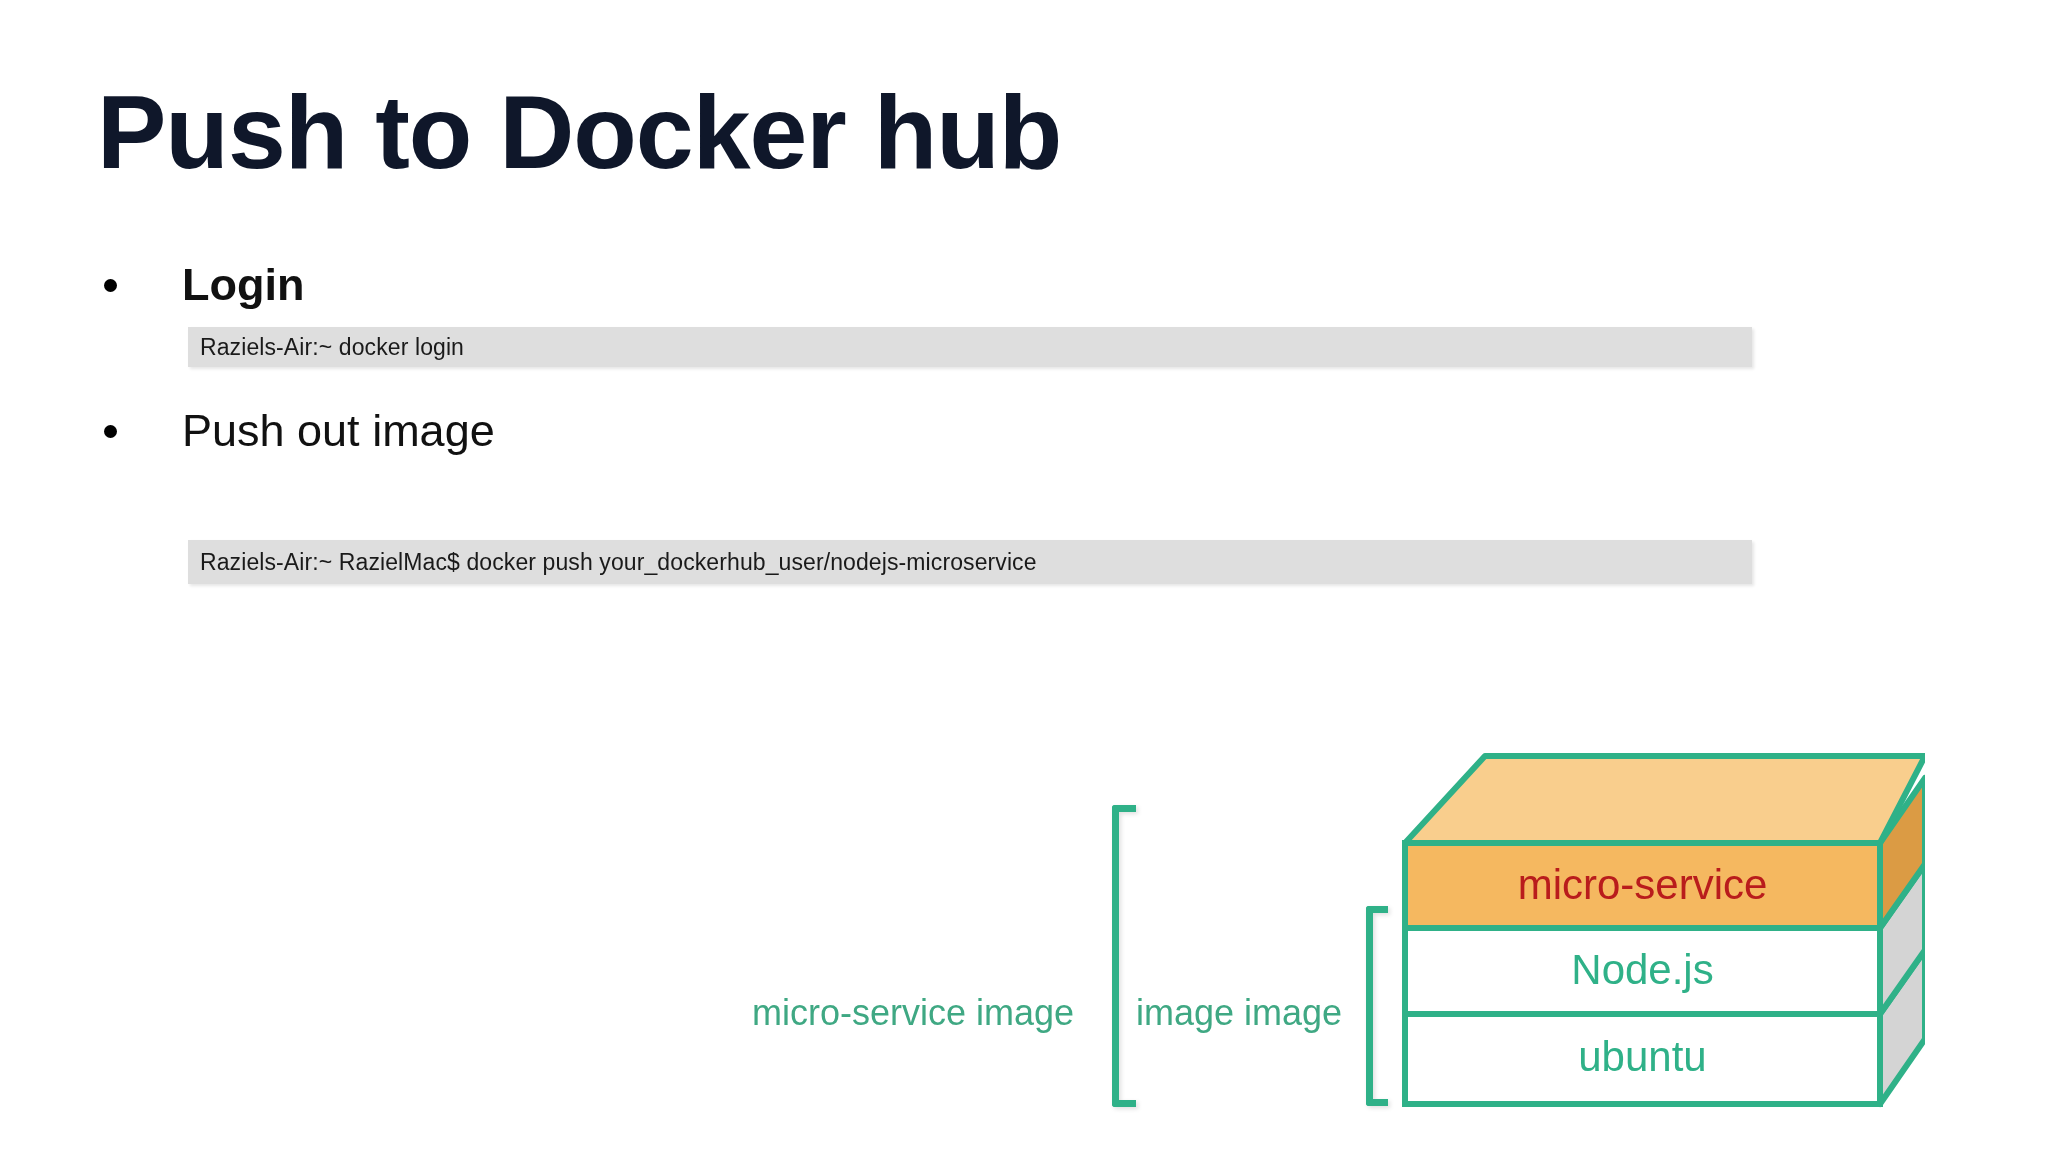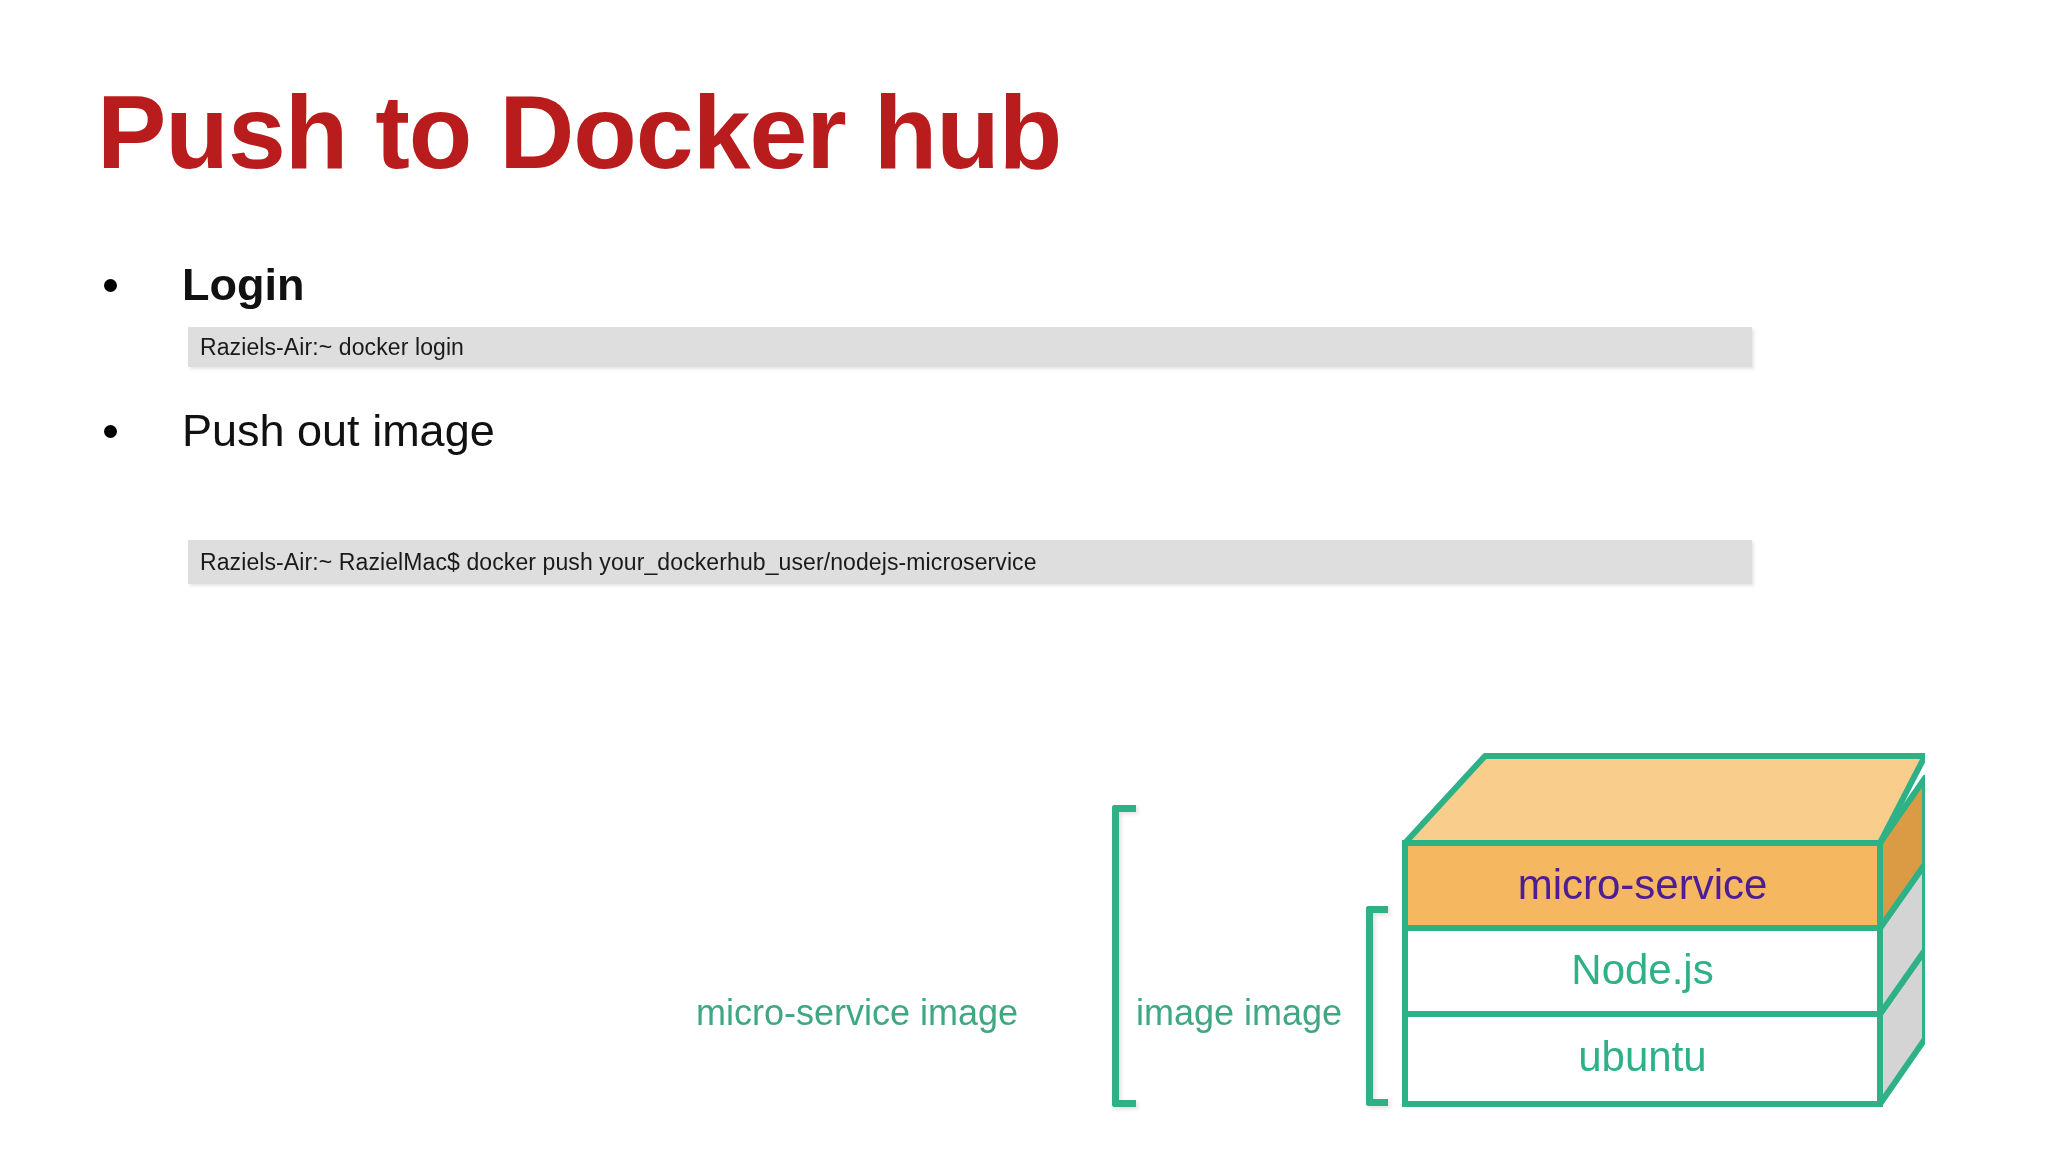--- a/index.html
+++ b/index.html
@@ -19,21 +19,21 @@
   }
 
   
   #slide-title {
     position: absolute;
     left: 97px;
     top: 78px;
     font-size: 104px;
     font-weight: bold;
     letter-spacing: -1px;
-    color: #b91c1c;
+    color: #0f172a;
     white-space: nowrap;
     line-height: 1.05;
   }
 
   
   .bullet-row {
     position: absolute;
     left: 96px;
     width: 1200px;
     height: 60px;
@@ -104,21 +104,21 @@
     height: 372px;
   }
   #cube svg { display: block; }
 
   .layer-label {
     position: absolute;
     text-align: center;
     font-size: 42px;
     white-space: nowrap;
   }
-  #label-microservice { color: #4c1d95; }
+  #label-microservice { color: #b91c1c; }
   #label-nodejs { color: #2fb188; }
   #label-ubuntu { color: #2fb188; }
 </style>
 </head>
 <body>
 
 <div id="slide">
 
   <div id="slide-title">Push to Docker hub</div>
 
@@ -134,21 +134,21 @@
   <div class="bullet-row" style="top:403px;">
     <span class="bullet-dot"></span>
     <span class="bullet-text">Push out image</span>
   </div>
 
 
   <div class="cmd-bar" style="top:540px; height:44px;text-decoration:underline;">
     <span class="cmd-text">Raziels-Air:~ RazielMac$ docker push your_dockerhub_user/nodejs-microservice</span>
   </div>
 
-  <div class="diagram-label" style="left:696px; top:992px;">micro-service image</div>
+  <div class="diagram-label" style="left:752px; top:992px;">micro-service image</div>
 
   <div class="bracket" style="left:1112px; top:805px; width:24px; height:302px;"></div>
 
   <div class="diagram-label" style="left:1136px; top:992px;">image image</div>
 
   <div class="bracket" style="left:1366px; top:906px; width:22px; height:200px;"></div>
 
   <div id="cube">
     <svg width="530" height="372" viewBox="0 0 530 372" xmlns="http://www.w3.org/2000/svg">
 

